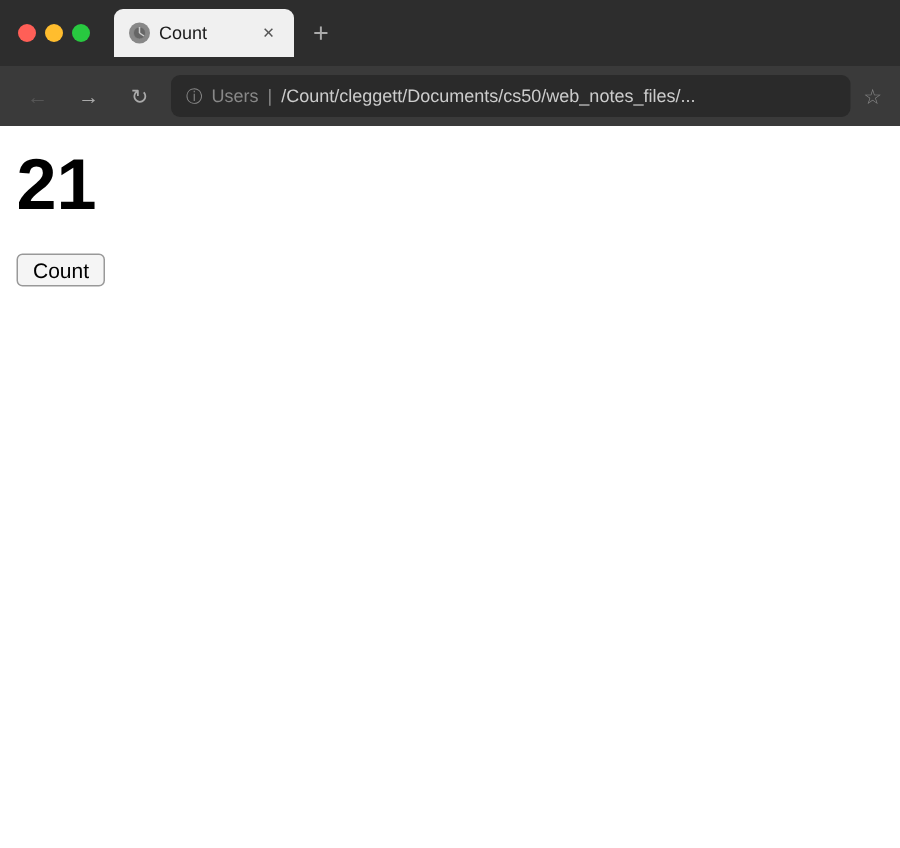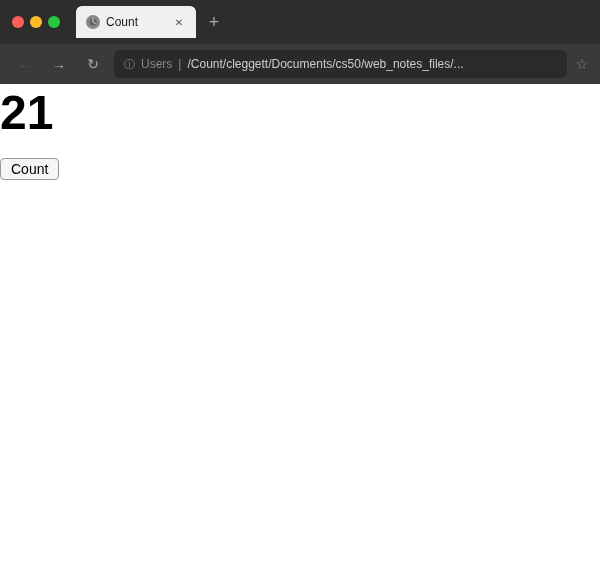--- a/index.html
+++ b/index.html
@@ -185,21 +185,21 @@
     .bookmark-btn {
       color: #888;
       font-size: 14px;
       cursor: pointer;
     }
 
     
     .page-content {
       background: #ffffff;
       height: calc(565px - 44px - 40px);
-      padding: 0;
+      padding: 11px;
     }
 
     .counter-display {
       font-size: 48px;
       font-weight: bold;
       color: #000;
       margin-bottom: 16px;
       line-height: 1.2;
     }
 

